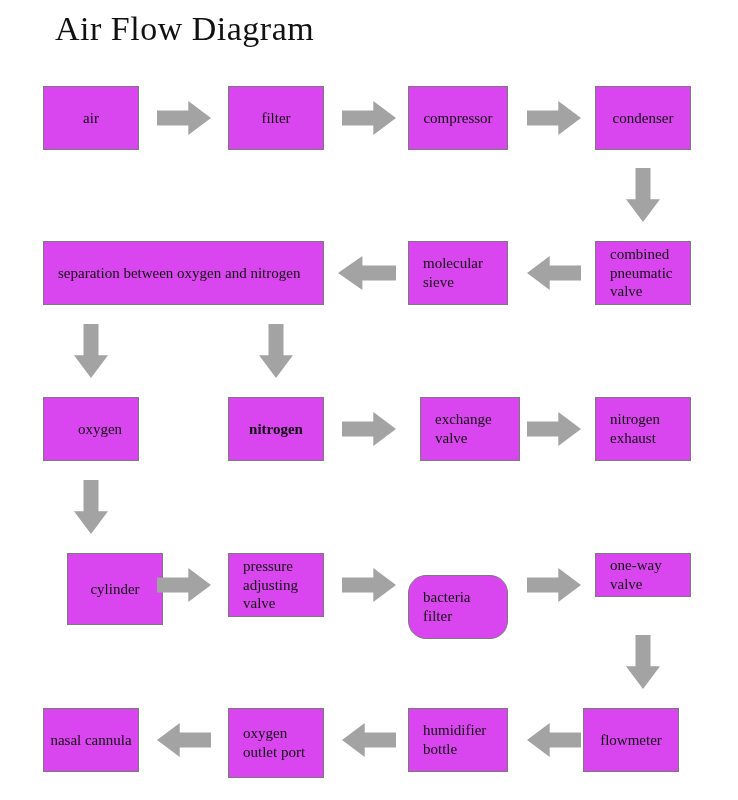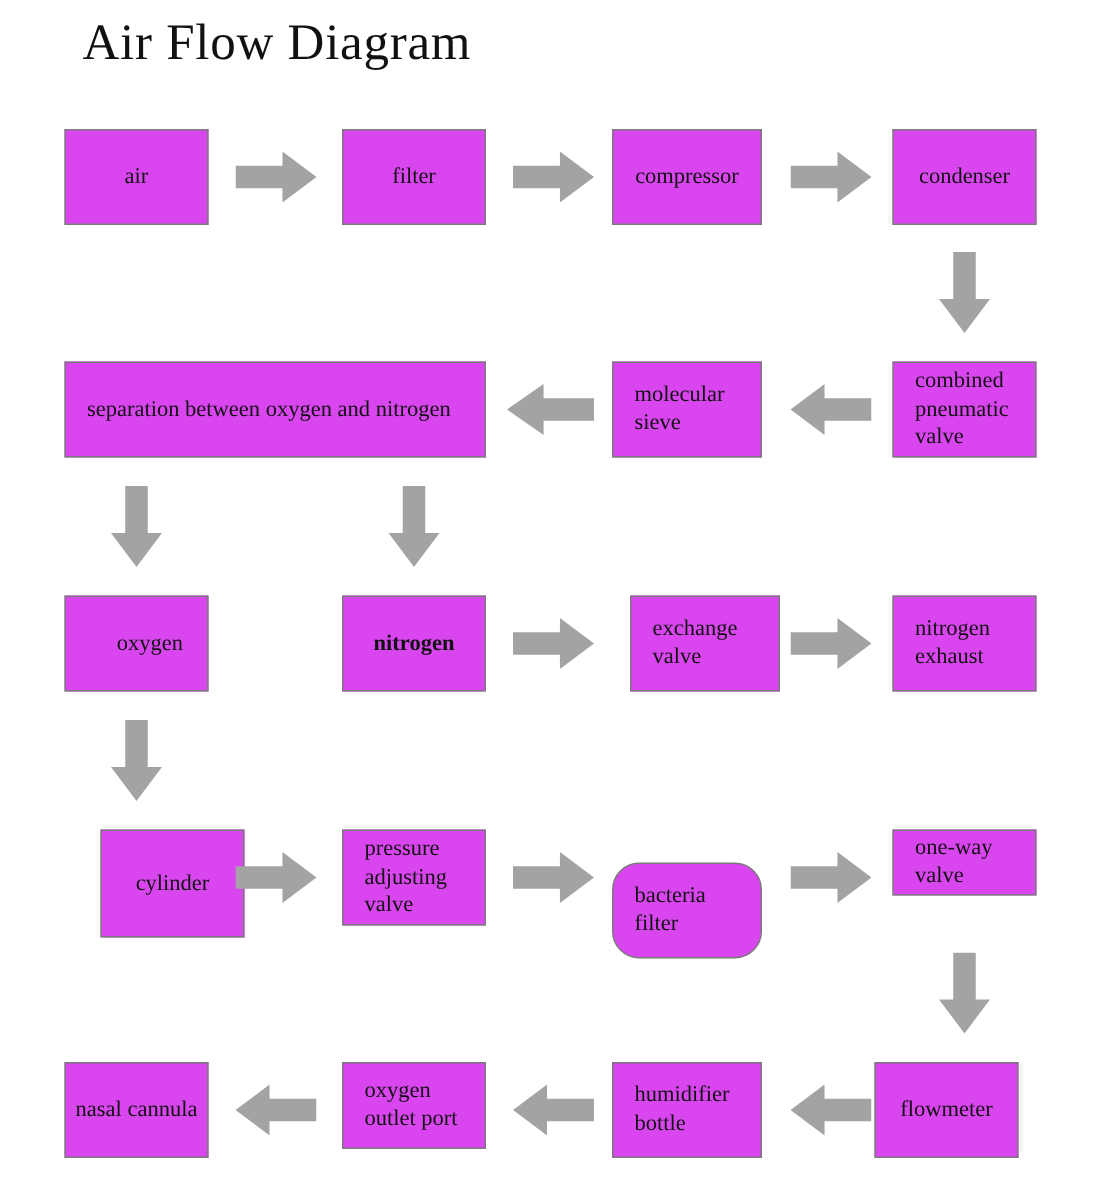--- a/index.html
+++ b/index.html
@@ -109,21 +109,21 @@
       </div>
       <div class="node left-align" style="left: 595px; top: 553px; width: 96px; height: 44px;">
         <span>one-way valve</span>
       </div>
       <div class="node" style="left: 583px; top: 708px; width: 96px; height: 64px;">
         <span>flowmeter</span>
       </div>
       <div class="node left-align" style="left: 408px; top: 708px; width: 100px; height: 64px;">
         <span>humidifier bottle</span>
       </div>
-      <div class="node left-align" style="left: 228px; top: 708px; width: 96px; height: 58px;">
+      <div class="node left-align" style="left: 228px; top: 708px; width: 96px; height: 70px;">
         <span>oxygen outlet port</span>
       </div>
       <div class="node" style="left: 43px; top: 708px; width: 96px; height: 64px;">
         <span>nasal cannula</span>
       </div>
     </div>
   <div id="arrows-layer">
       <div class="arrow" style="left: 157px; top: 101px; width: 54px; height: 34px;">
         <svg width="54" height="34" viewBox="0 0 54 34">
           <polygon points="0.0,9.5 31.3,9.5 31.3,0.0 54.0,17.0 31.3,34.0 31.3,24.5 0.0,24.5" fill="#a3a3a3"></polygon>

